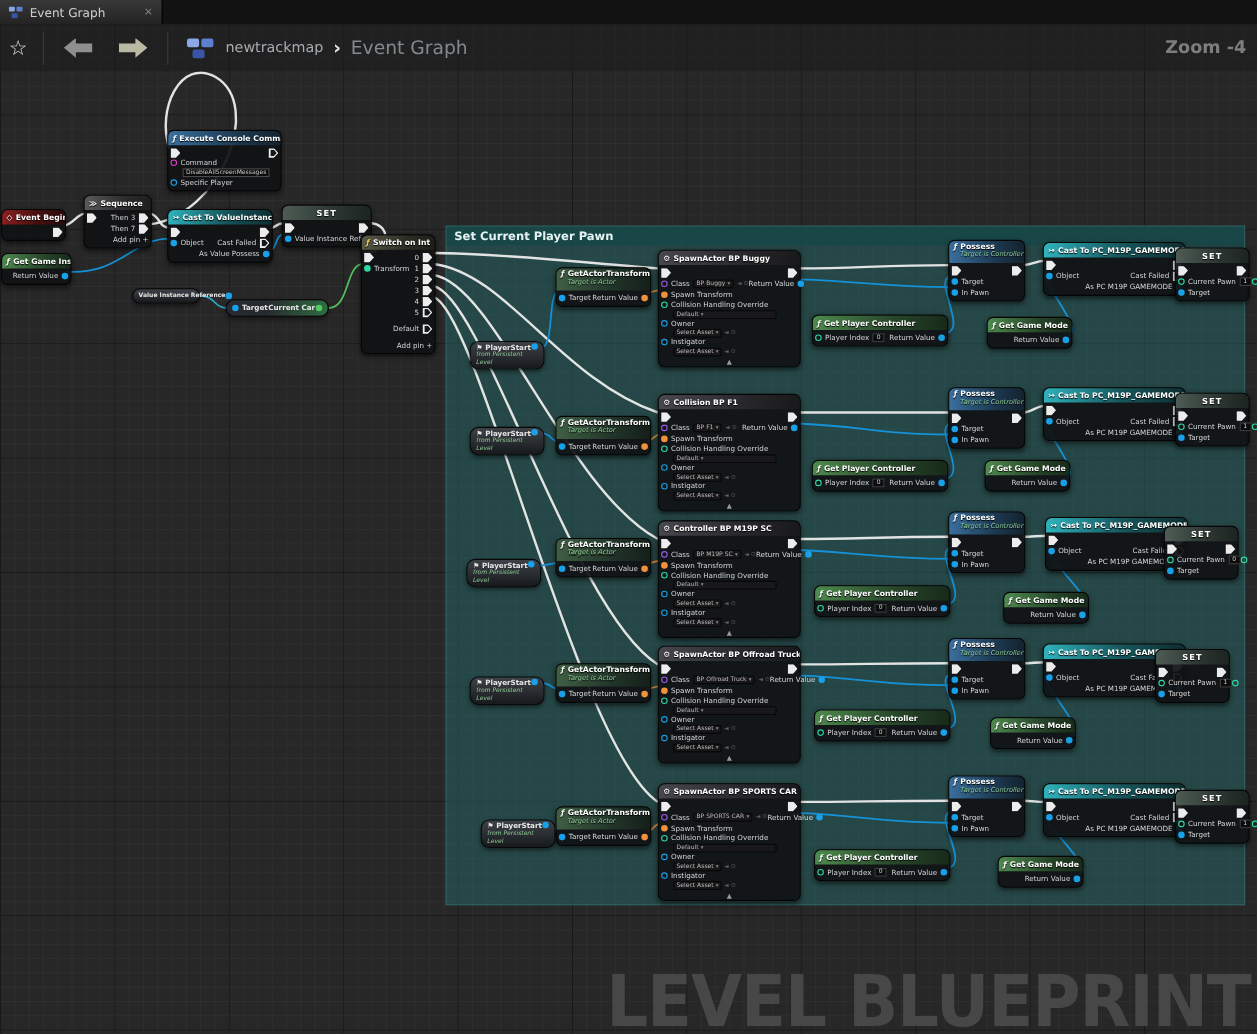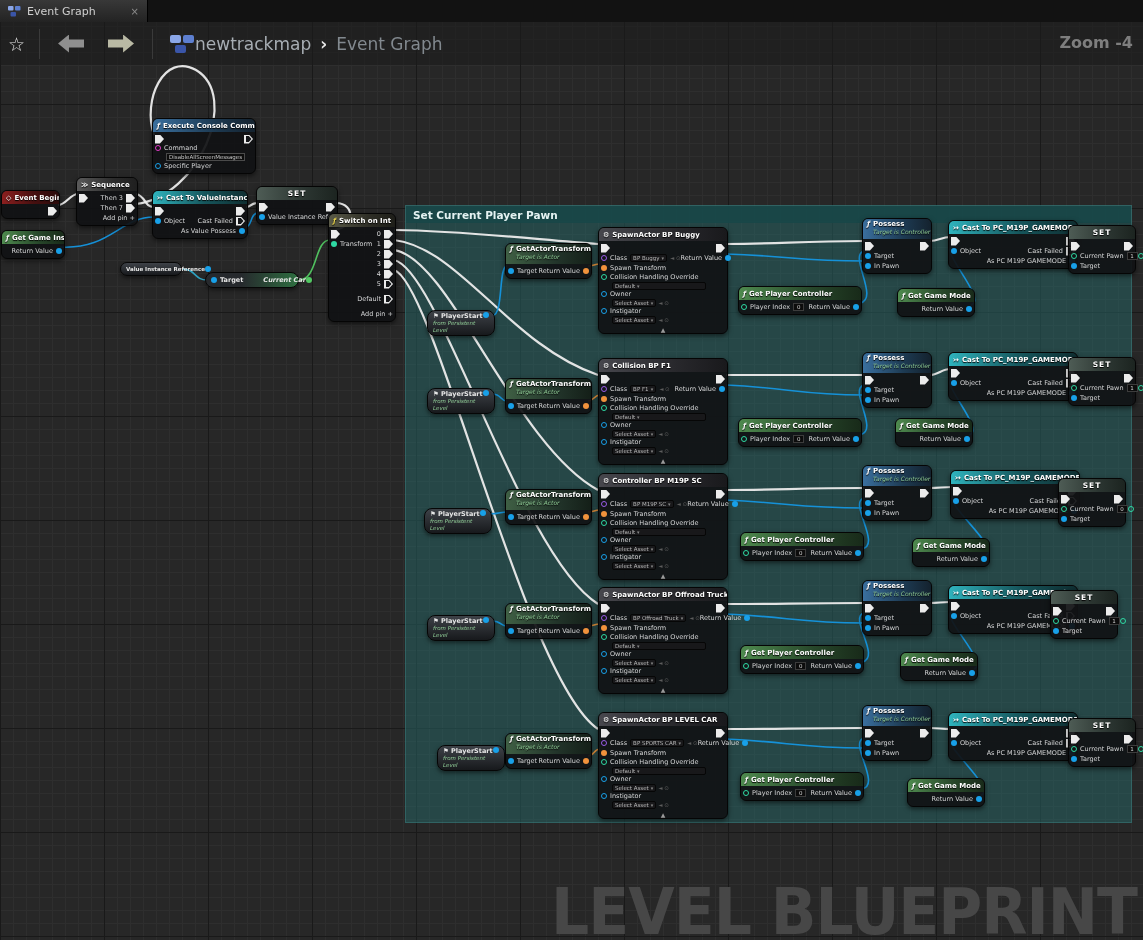--- a/index.html
+++ b/index.html
@@ -19,21 +19,21 @@
     display:flex;align-items:center;gap:6px;padding:0 8px;box-sizing:border-box;border-right:1px solid #000;}
   #tab .tlabel{font-size:11px;color:#cfcfcf;white-space:nowrap;}
   #tab .tclose{margin-left:auto;color:#8a8a8a;font-size:10px;}
   #toolbar{position:absolute;left:0;top:22px;width:100%;height:43px;background:rgba(28,28,28,.55);
     z-index:25;display:flex;align-items:center;}
   .tb-sep{width:1px;height:30px;background:#3a3a3a;margin:0 6px;}
   .tb-star{font-size:19px;color:#e0e0e0;margin:0 8px 0 8px;}
   .tb-arrow{width:26px;height:18px;background:#8f8f8f;margin:0 12px;
     clip-path:polygon(0 50%,42% 0,42% 28%,100% 28%,100% 72%,42% 72%,42% 100%);}
   .tb-arrow.fwd{transform:scaleX(-1);background:#b9b9a4;}
-  .crumb-root{font-size:17px;color:#a7adb3;margin-left:0;}
+  .crumb-root{font-size:13px;color:#a7adb3;margin-left:10px;}
   .crumb-sep{font-size:17px;color:#e8e8e8;margin:0 9px;font-weight:bold;}
   .crumb-cur{font-size:17px;color:#82898f;}
   #zoomlabel{position:absolute;right:10px;top:33px;font-size:16px;font-weight:bold;color:#7e7e7e;z-index:26;}
   
   #watermark{position:absolute;right:6px;bottom:-6px;font-size:60px;font-weight:bold;color:#474747;
     letter-spacing:-1px;transform:scaleY(1.08);z-index:1;white-space:nowrap;}
   
   #comment{position:absolute;left:405px;top:205px;width:727px;height:618px;z-index:2;
     background:rgba(38,102,102,.52);border:1px solid rgba(70,150,150,.35);box-sizing:border-box;}
   #comment .chead{height:17px;background:rgba(24,70,72,.92);display:flex;align-items:center;
@@ -359,21 +359,21 @@
         <span style="display: flex; flex-direction: column; line-height: 7px;">
           <span class="pttl " style="font-size: 5.5px; font-weight: bold;">Value Instance Reference</span>
         </span>
         <span class="pcir rpin" style="background: rgb(24, 160, 232);"></span>
       </div>
       <div class="pill greenhalf" style="left: 205px; top: 272px; width: 94px; height: 16px;">
         <span class="pcir lpin" style="background: rgb(24, 160, 232);"></span>
         <span style="display: flex; flex-direction: column; line-height: 7px;">
           <span class="pttl">Target</span>
         </span>
-        <span class="pttl" style="margin-left: auto; padding-left: 20px; font-style: italic;">Current Car</span>
+        <span class="pttl" style="margin-left: auto; padding-left: 0;">Current Car</span>
         <span class="pcir rpin" style="background: rgb(82, 200, 98);"></span>
       </div>
       <div class="node" style="left: 328px; top: 213px; width: 66px;">
         <div class="nhead h-switch">
           <span class="ic" style="color: rgb(232, 212, 77);">ƒ</span>
           <span>Switch on Int</span>
         </div>
         <div class="nbody">
           <div class="row">
             <span class="cell">
@@ -1006,21 +1006,21 @@
               </span>
             </span>
             <span class="cell"></span>
           </div>
         </div>
         <div class="nfoot">▲</div>
       </div>
       <div class="node" style="left: 598px; top: 712px; width: 128px;">
         <div class="nhead h-dark">
           <span class="ic">⚙</span>
-          <span>SpawnActor BP LEVEL CAR</span>
+          <span>SpawnActor BP SPORTS CAR</span>
         </div>
         <div class="nbody">
           <div class="row">
             <span class="cell">
               <span class="line">
                 <span class="pex"></span>
               </span>
             </span>
             <span class="cell">
               <span class="line">

